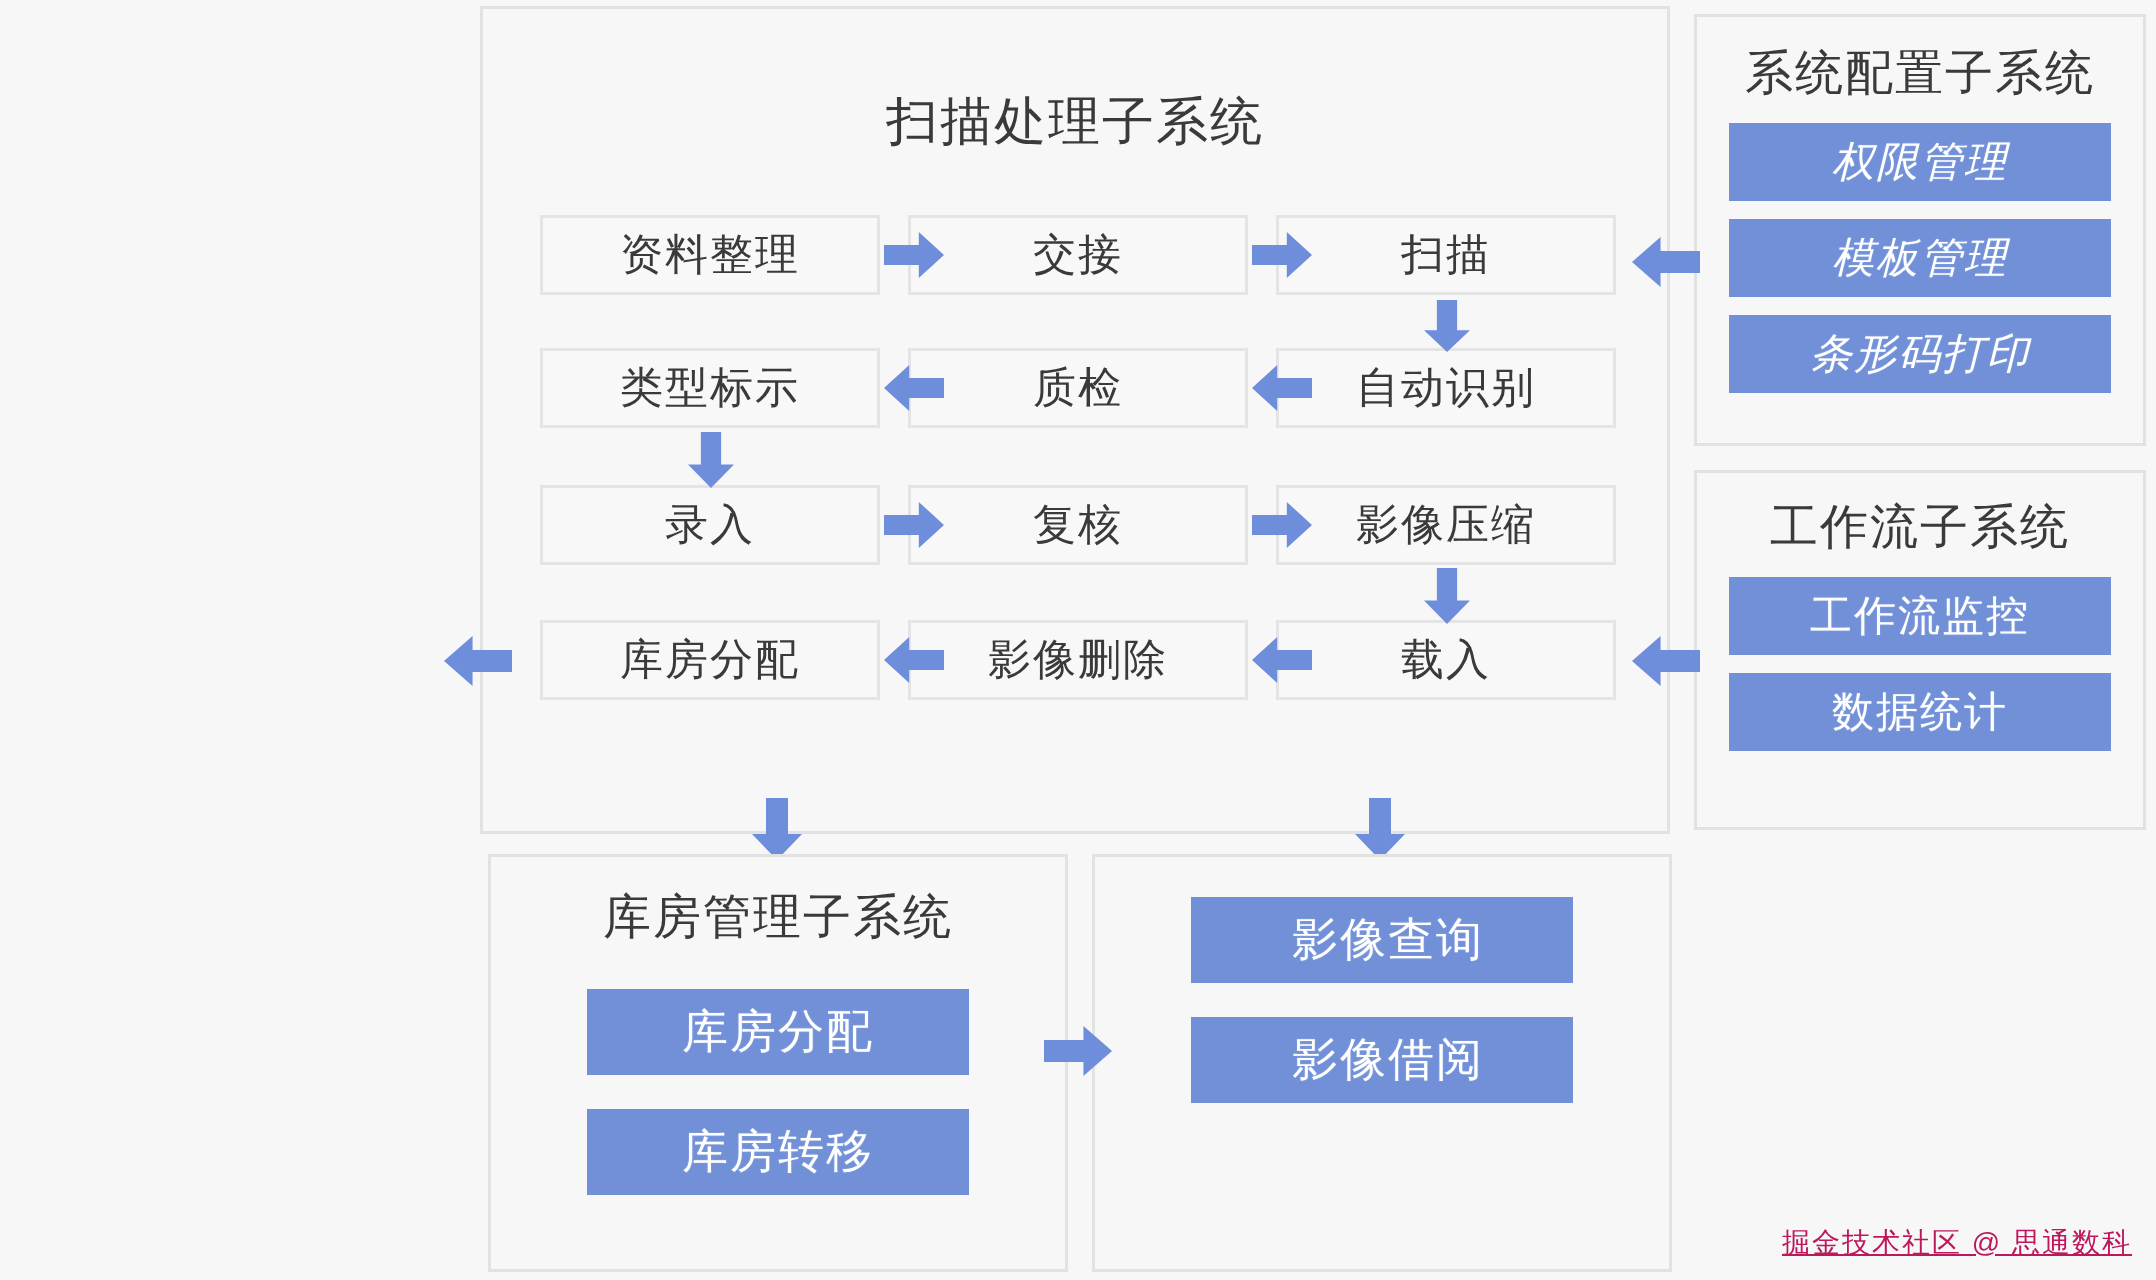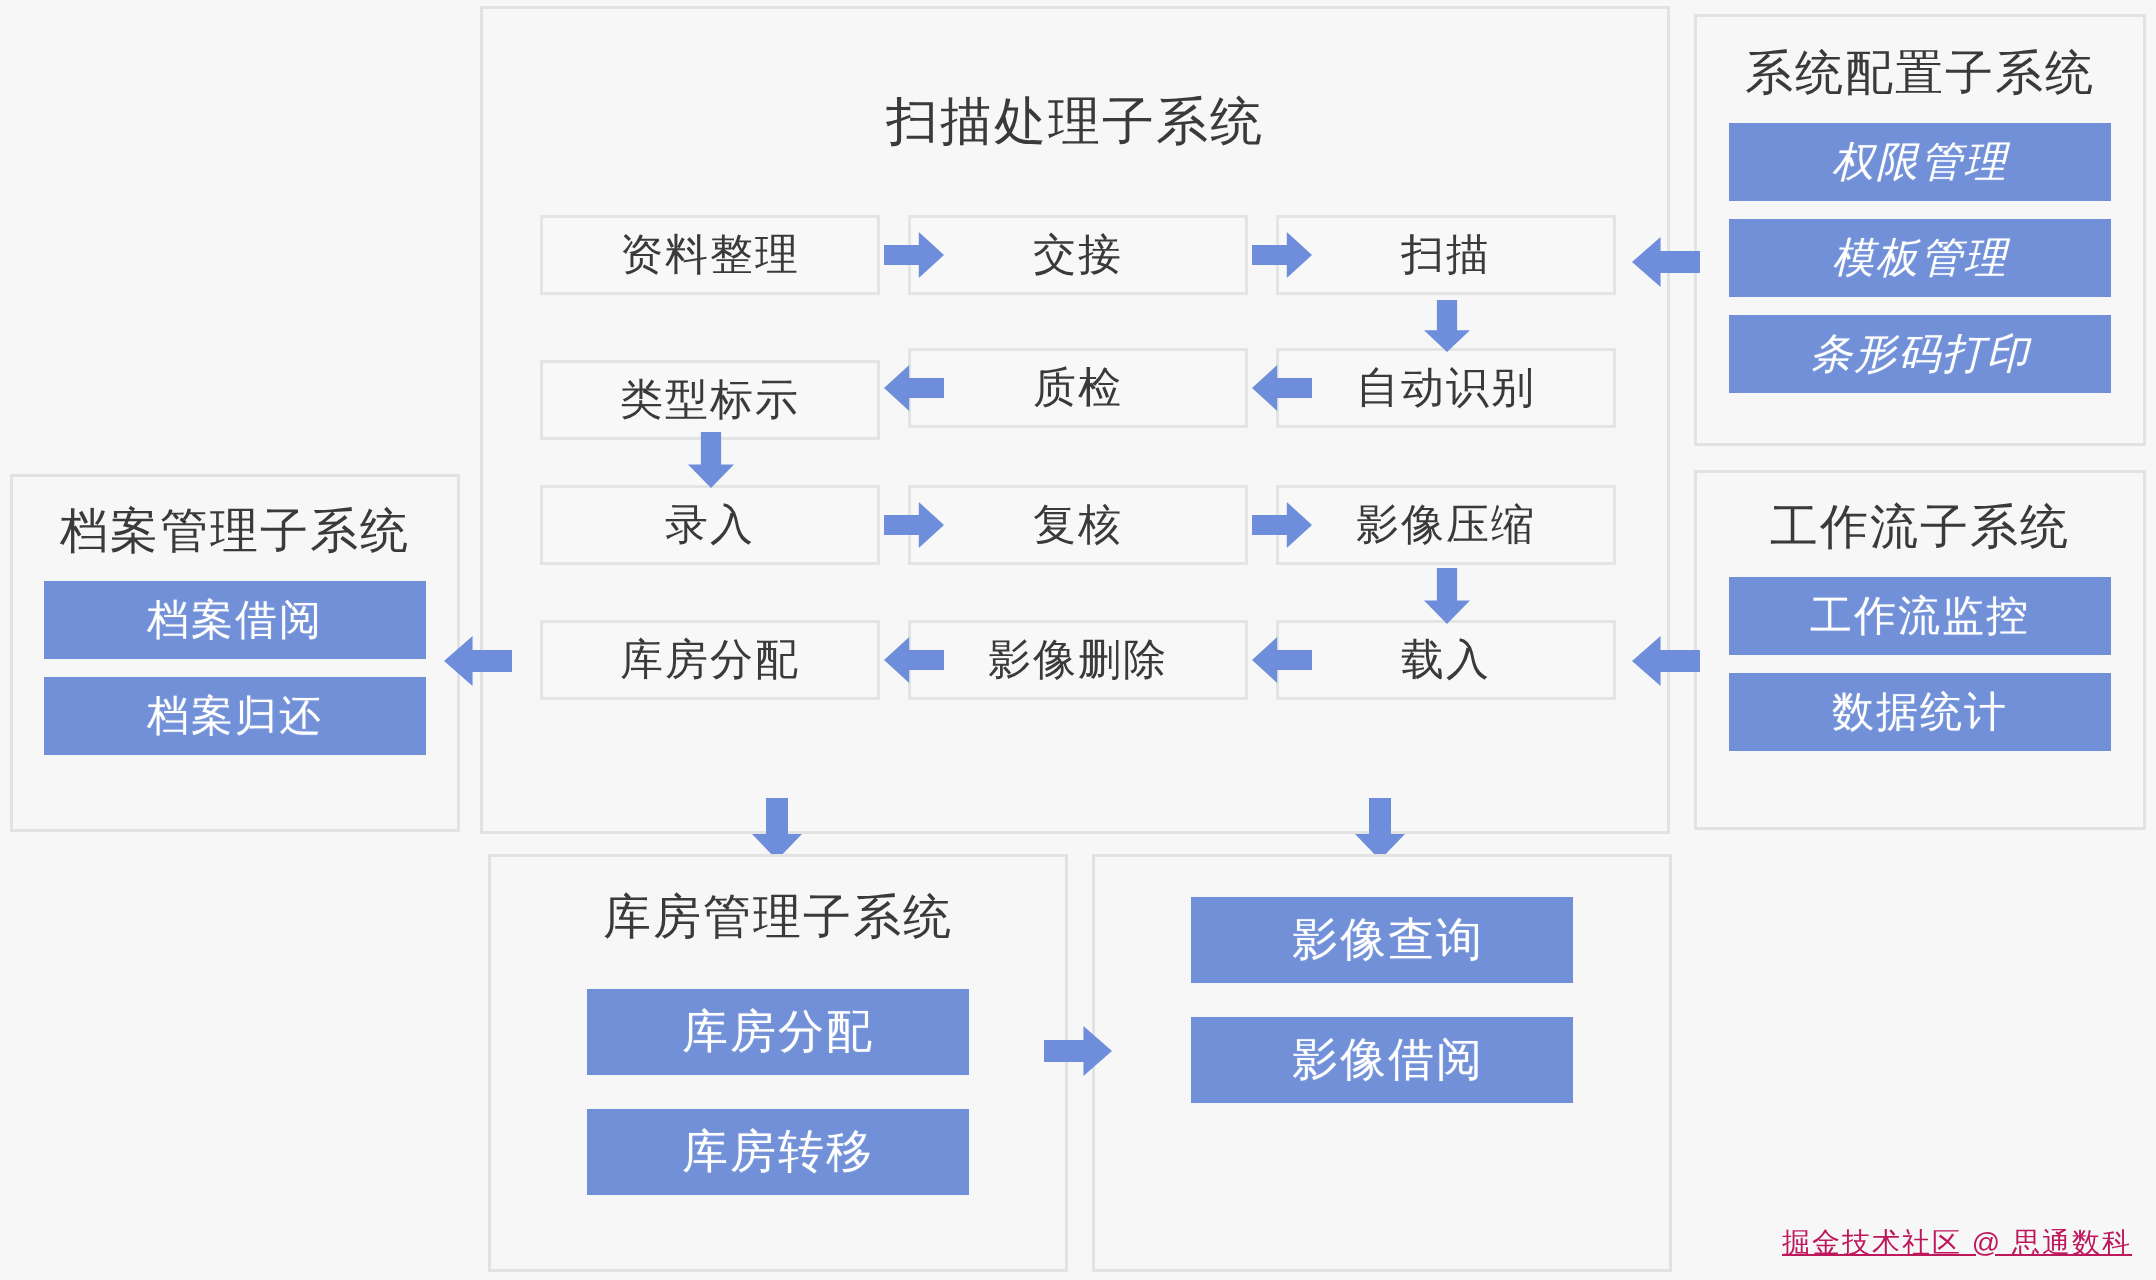--- a/index.html
+++ b/index.html
@@ -131,21 +131,21 @@
 <div id="canvas">
 
   <div class="panel" id="scan-panel">
     <div class="panel-title">扫描处理子系统</div>
   </div>
 
   <div class="pbox" style="left:540px; top:215px; width:340px; height:80px;">资料整理</div>
   <div class="pbox" style="left:908px; top:215px; width:340px; height:80px;">交接</div>
   <div class="pbox" style="left:1276px; top:215px; width:340px; height:80px;">扫描</div>
 
-  <div class="pbox" style="left:540px; top:348px; width:340px; height:80px;margin-top:12px;">类型标示</div>
+  <div class="pbox" style="left:540px; top:348px; width:340px; height:80px;">类型标示</div>
   <div class="pbox" style="left:908px; top:348px; width:340px; height:80px;">质检</div>
   <div class="pbox" style="left:1276px; top:348px; width:340px; height:80px;">自动识别</div>
 
   <div class="pbox" style="left:540px; top:485px; width:340px; height:80px;">录入</div>
   <div class="pbox" style="left:908px; top:485px; width:340px; height:80px;">复核</div>
   <div class="pbox" style="left:1276px; top:485px; width:340px; height:80px;">影像压缩</div>
 
   <div class="pbox" style="left:540px; top:620px; width:340px; height:80px;">库房分配</div>
   <div class="pbox" style="left:908px; top:620px; width:340px; height:80px;">影像删除</div>
   <div class="pbox" style="left:1276px; top:620px; width:340px; height:80px;">载入</div>
@@ -177,27 +177,20 @@
 
   <div class="panel" id="workflow-panel">
     <div class="panel-title">工作流子系统</div>
     <div class="module-stack">
       <div class="module">工作流监控</div>
       <div class="module">数据统计</div>
     </div>
   </div>
   <div class="arrow left" style="left:1632px; top:636px; width:68px; height:50px;"></div>
 
-  <div class="panel" id="archive-panel">
-    <div class="panel-title">档案管理子系统</div>
-    <div class="module-stack">
-      <div class="module">档案借阅</div>
-      <div class="module">档案归还</div>
-    </div>
-  </div>
   <div class="arrow left" style="left:444px; top:636px; width:68px; height:50px;"></div>
 
   <div class="arrow down" style="left:752px; top:798px; width:50px; height:62px;"></div>
   <div class="panel" id="warehouse-panel">
     <div class="panel-title">库房管理子系统</div>
     <div class="module-stack">
       <div class="module">库房分配</div>
       <div class="module">库房转移</div>
     </div>
   </div>

